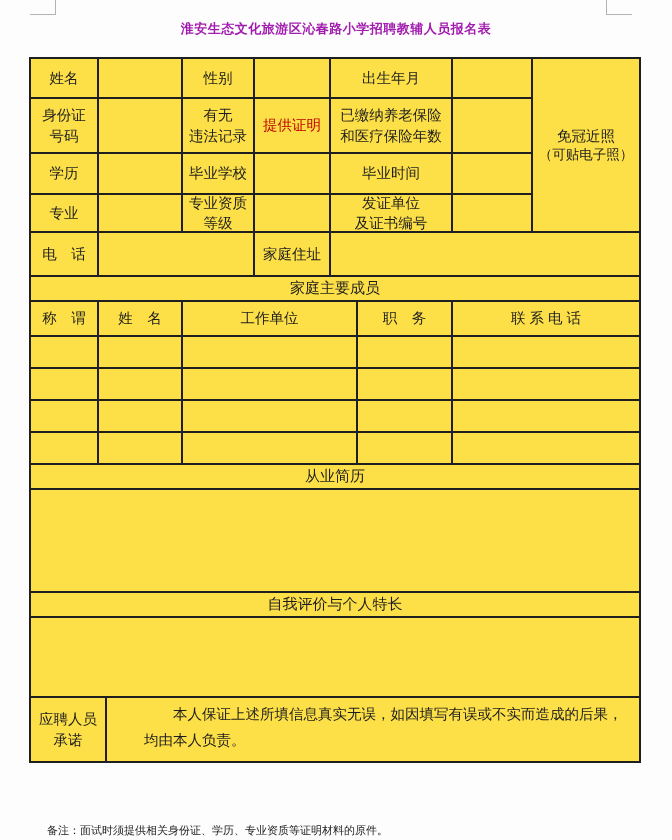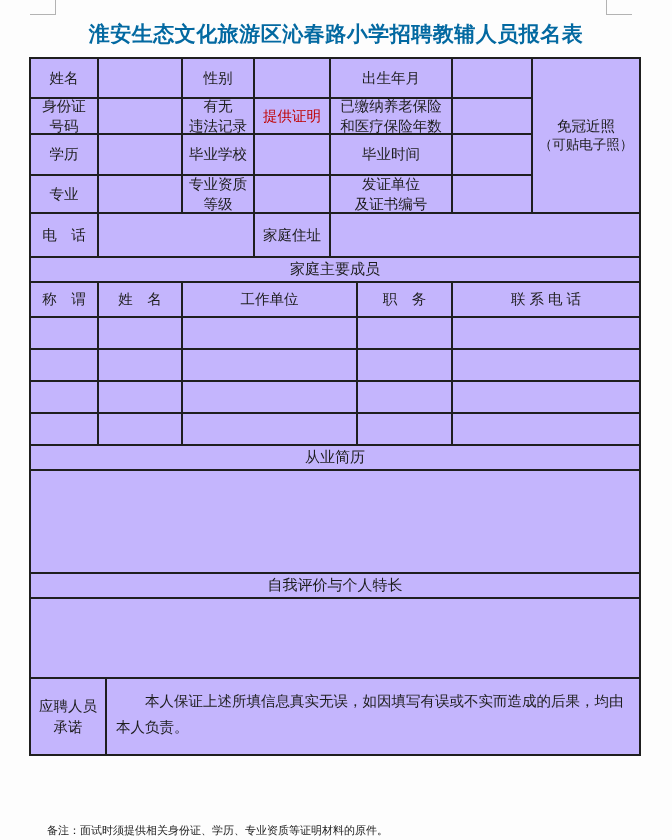--- a/index.html
+++ b/index.html
@@ -8,26 +8,26 @@
     font-family:"Liberation Sans","DejaVu Sans",sans-serif;
     color:#1d1d1d;overflow:hidden;
   }
   
   .corner{position:absolute;top:0;height:14px;width:25px;}
   .corner.left{left:30px;border-right:1px solid #b3b3b3;border-bottom:1px solid #b3b3b3;}
   .corner.right{left:606px;border-left:1px solid #b3b3b3;border-bottom:1px solid #b3b3b3;}
 
   .doc-title{
     position:absolute;top:20px;left:0;width:100%;
-    text-align:center;font-size:21px;font-weight:bold;letter-spacing:.5px;color:#0369a1;
+    text-align:center;font-size:13px;font-weight:bold;letter-spacing:.5px;color:#a21caf;
   }
 
   .form-table{
     position:absolute;left:29px;top:57px;width:612px;
-    border:2px solid var(--border-c,#1f1f1f);box-sizing:border-box;background:#c4b5fd;
+    border:2px solid var(--border-c,#1f1f1f);box-sizing:border-box;background:#fde047;
   }
   .row{display:flex;border-bottom:2px solid var(--border-c,#1f1f1f);box-sizing:border-box;align-items:stretch;}
   .row:last-child{border-bottom:none;}
   .cell{
     border-right:2px solid var(--border-c,#1f1f1f);box-sizing:border-box;
     display:flex;align-items:center;justify-content:center;
     font-size:14.5px;line-height:1.4;text-align:center;flex:0 0 auto;
   }
   .cell.nr{border-right:none;border-radius:13px;}
   .flex1{flex:1 1 auto;}
@@ -44,25 +44,26 @@
   }
   .photo-note{font-size:13.5px;}
 
   .section-head{
     display:flex;align-items:center;justify-content:center;
     border-bottom:2px solid var(--border-c,#1f1f1f);box-sizing:border-box;
     font-size:15px;height:25px;
   }
   .red-note{color:var(--label-red,#c00000);}
 
-  .pledge-row{height:75px;}
+  .pledge-row{height:63px;}
   .pledge-label{width:76px;}
   .pledge-text{
     flex:1 1 auto;display:flex;align-items:center;box-sizing:border-box;
     padding:4px 9px 8px 9px;
+    margin-left:28px;
   }
   .pledge-text p{margin:0;font-size:14.5px;line-height:1.75;text-align:left;text-indent:2em;}
 
   .footnote{position:absolute;left:47px;top:791px;font-size:11px;color:#1a1a1a;margin-top:32px;}
 </style>
 </head>
 <body>
 
 <div class="page">
 
@@ -76,21 +77,21 @@
     <div class="top-wrap">
       <div class="top-left">
         <div class="row" style="height:40px">
           <div class="cell w68">姓名</div>
           <div class="cell w84"></div>
           <div class="cell w72">性别</div>
           <div class="cell w76"></div>
           <div class="cell w122">出生年月</div>
           <div class="cell w80 flex1"></div>
         </div>
-        <div class="row" style="height:36px">
+        <div class="row" style="height:55px">
           <div class="cell w68 twoline">
             <div>
               <span>身份证</span>
               <span>号码</span>
             </div>
           </div>
           <div class="cell w84"></div>
           <div class="cell w72 twoline">
             <div>
               <span>有无</span>

